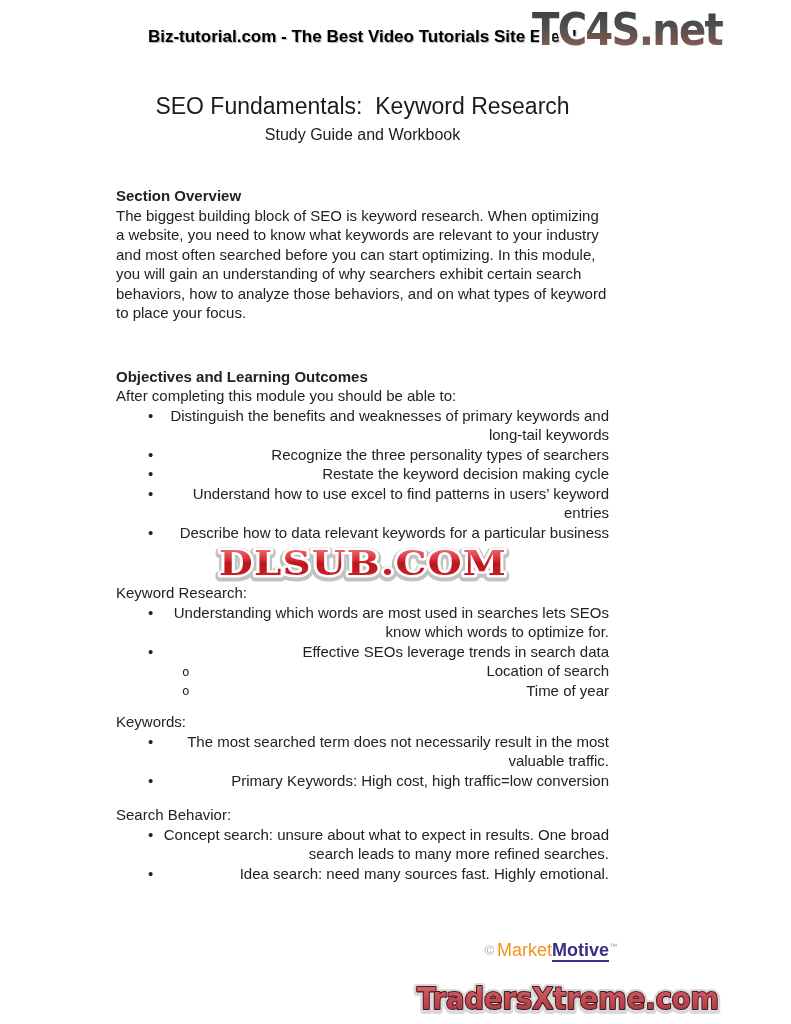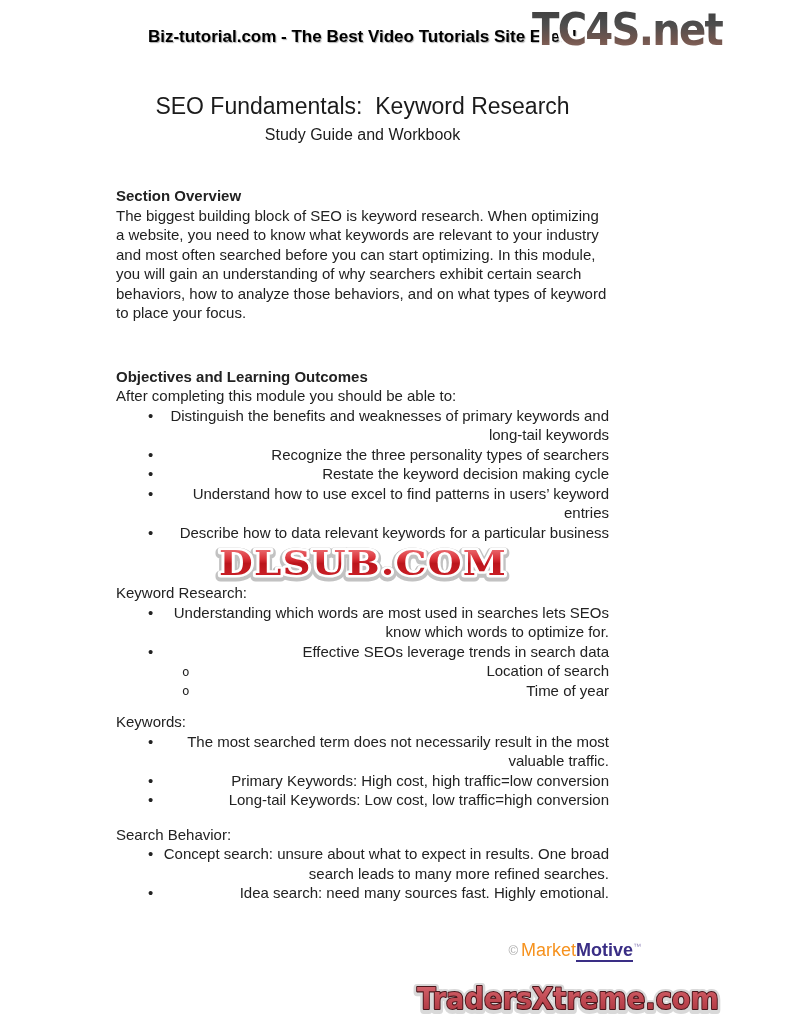--- a/index.html
+++ b/index.html
@@ -87,21 +87,21 @@
     letter-spacing: 1px;
     stroke-linejoin: round;
   }
   .dlsub-back  { stroke: #c2c2c2; stroke-width: 9px; fill: #c2c2c2; transform: translateY(2px); }
   .dlsub-mid   { stroke: #ffffff; stroke-width: 5px; fill: #ffffff; }
   .dlsub-front { fill: url(#gRed); }
 
   
   .marketmotive {
     position: absolute;
-    top: 936px; right: 84px;
+    top: 936px; right: 108px;
     font-size: 18px;
     line-height: 22px;
     white-space: nowrap;
   }
   .mm-c      { color: #a9a9a9; font-size: 13px; vertical-align: 1px; margin-right: 3px; }
   .mm-market { color: #f6921e; }
   .mm-motive { color: #3a2e85; font-weight: bold; border-bottom: 2px solid #3a2e85; }
   .mm-tm     { color: #9a90c0; font-size: 8px; vertical-align: super; }
 
   .tx-wrap { position: absolute; top: 977px; right: 1px; }
@@ -187,21 +187,20 @@
         <li class="b2">Location of search</li>
         <li class="b2">Time of year</li>
       </ul>
     </section>
 
     <section class="sec sec-keywords">
       <p class="plain-line">Keywords:</p>
       <ul class="bullets">
         <li class="b1">The most searched term does not necessarily result in the most valuable traffic.</li>
         <li class="b1">Primary Keywords: High cost, high traffic=low conversion</li>
-        <li class="b1">Long-tail Keywords: Low cost, low traffic=high conversion</li>
       </ul>
     </section>
 
     <section class="sec sec-search">
       <p class="plain-line">Search Behavior:</p>
       <ul class="bullets">
         <li class="b1">Concept search: unsure about what to expect in results. One broad search leads to many more refined searches.</li>
         <li class="b1">Idea search: need many sources fast. Highly emotional.</li>
       </ul>
     </section>

